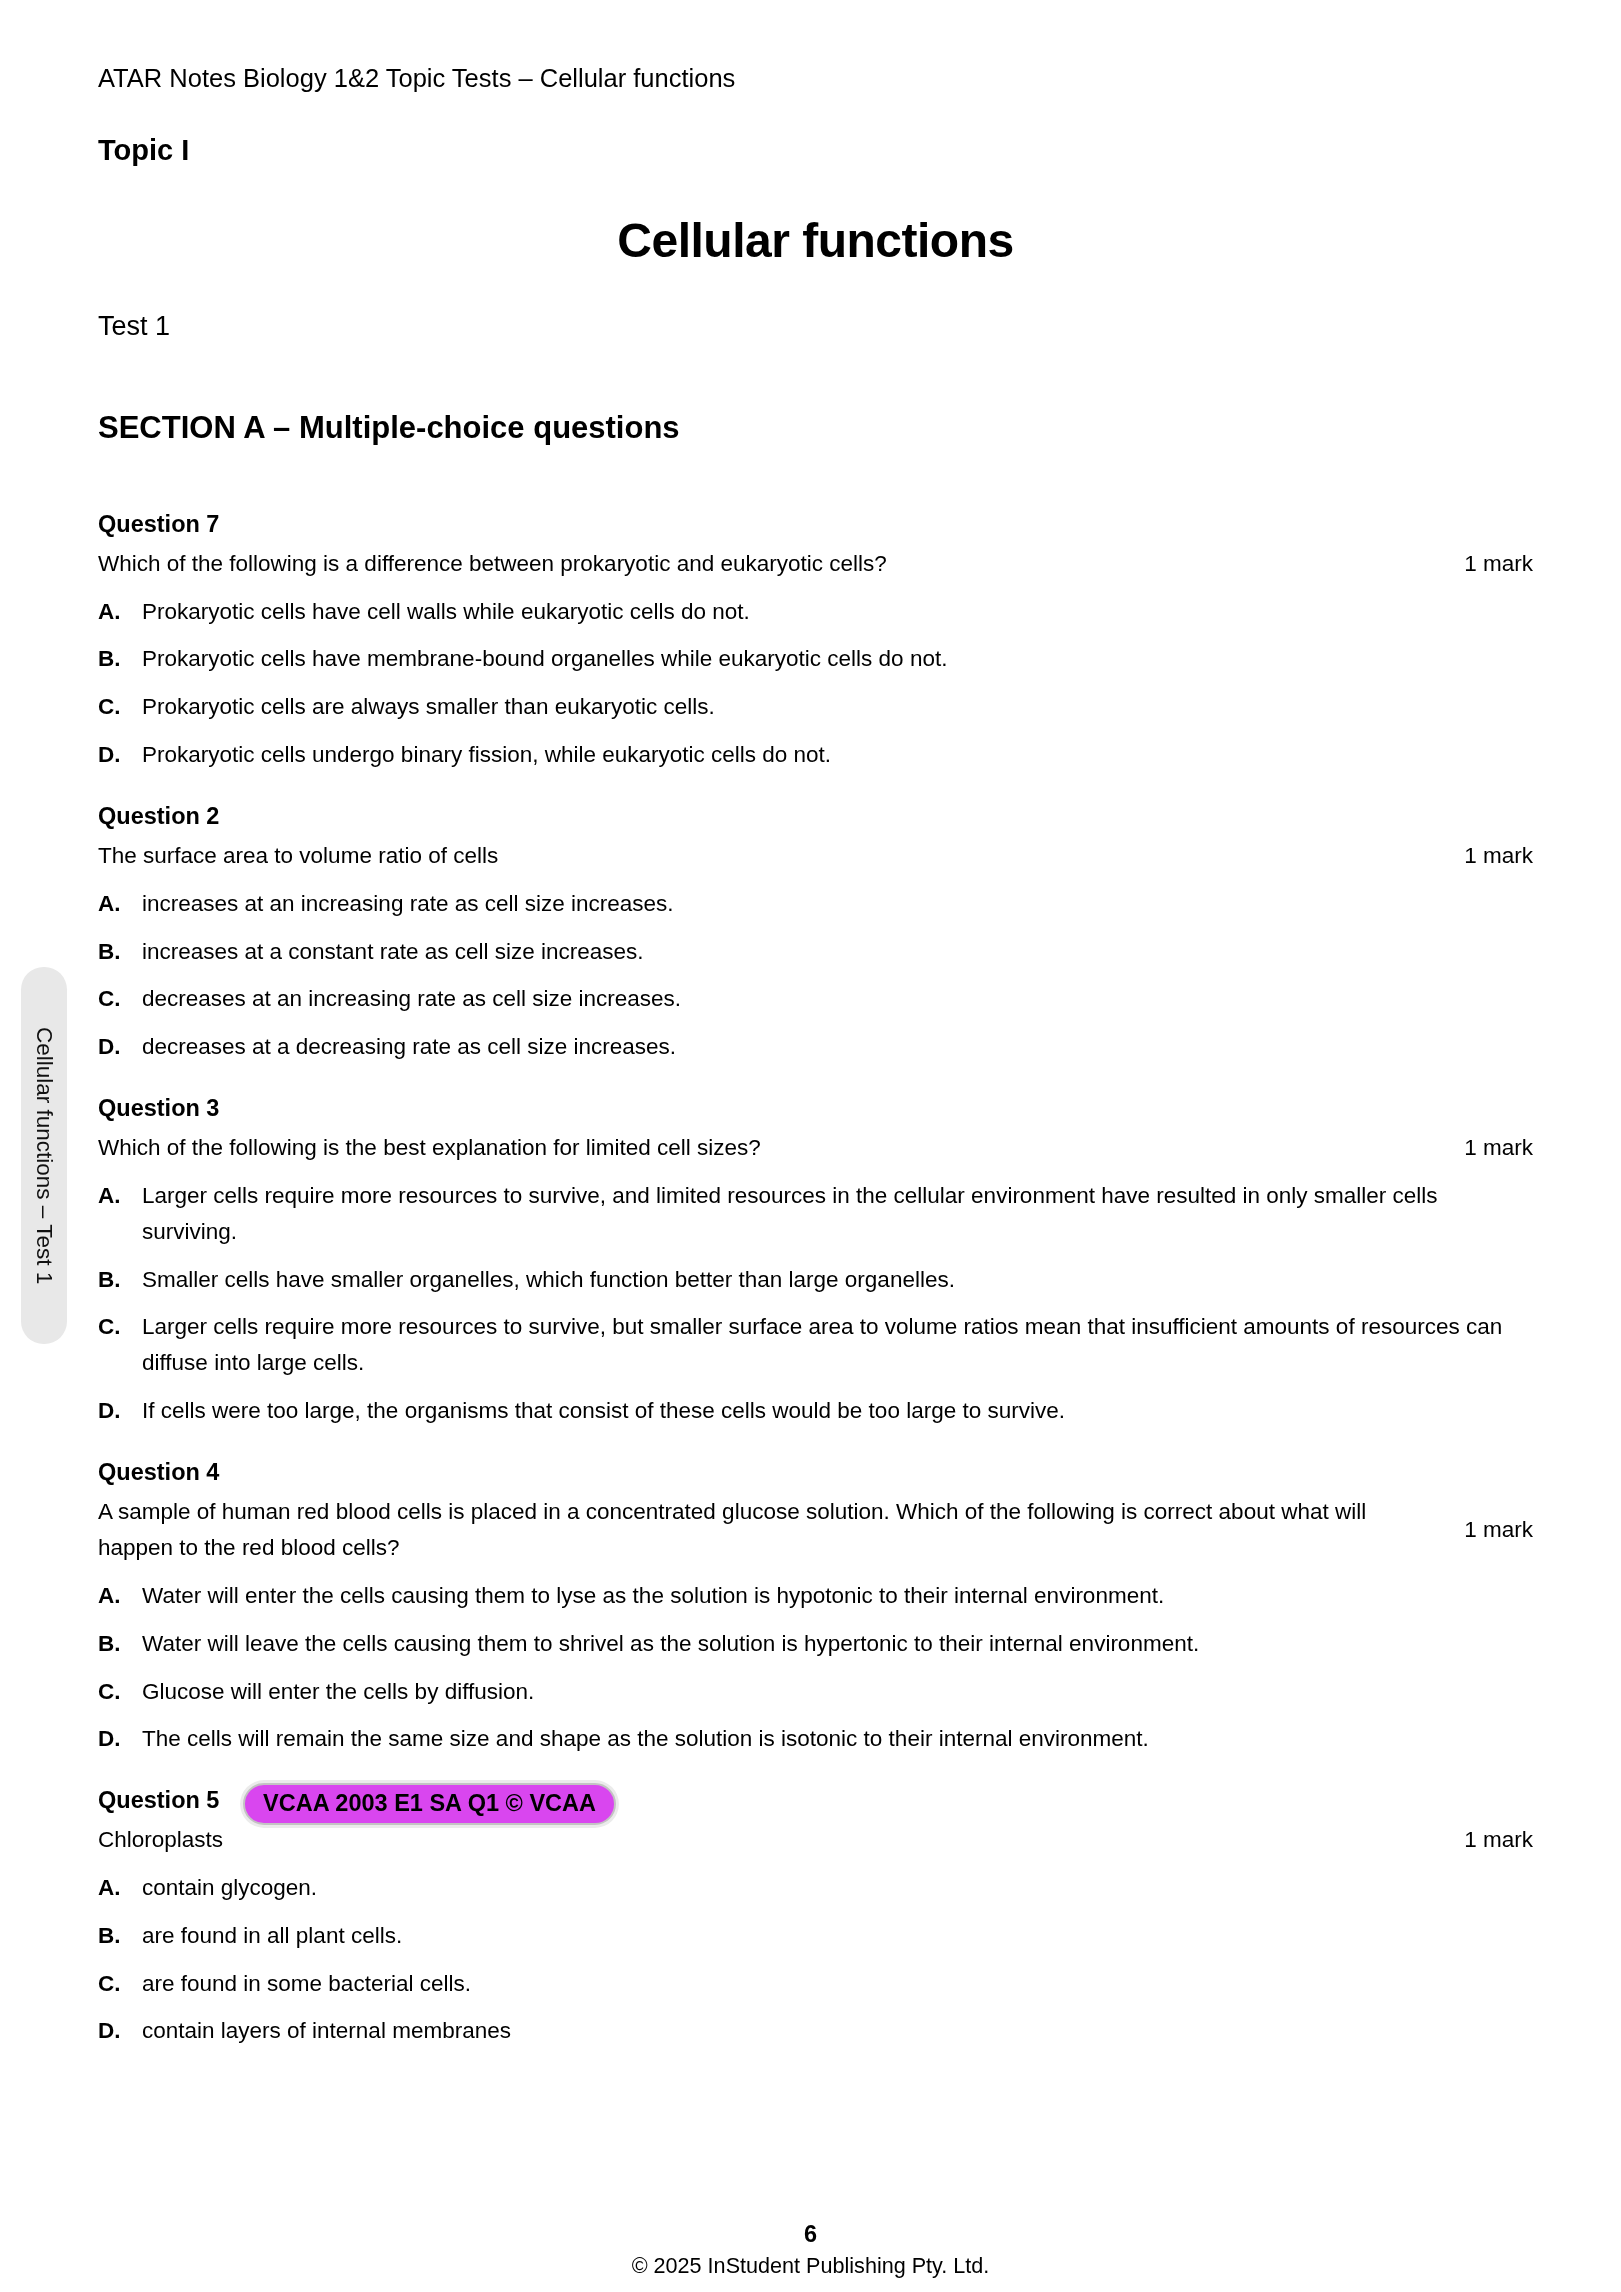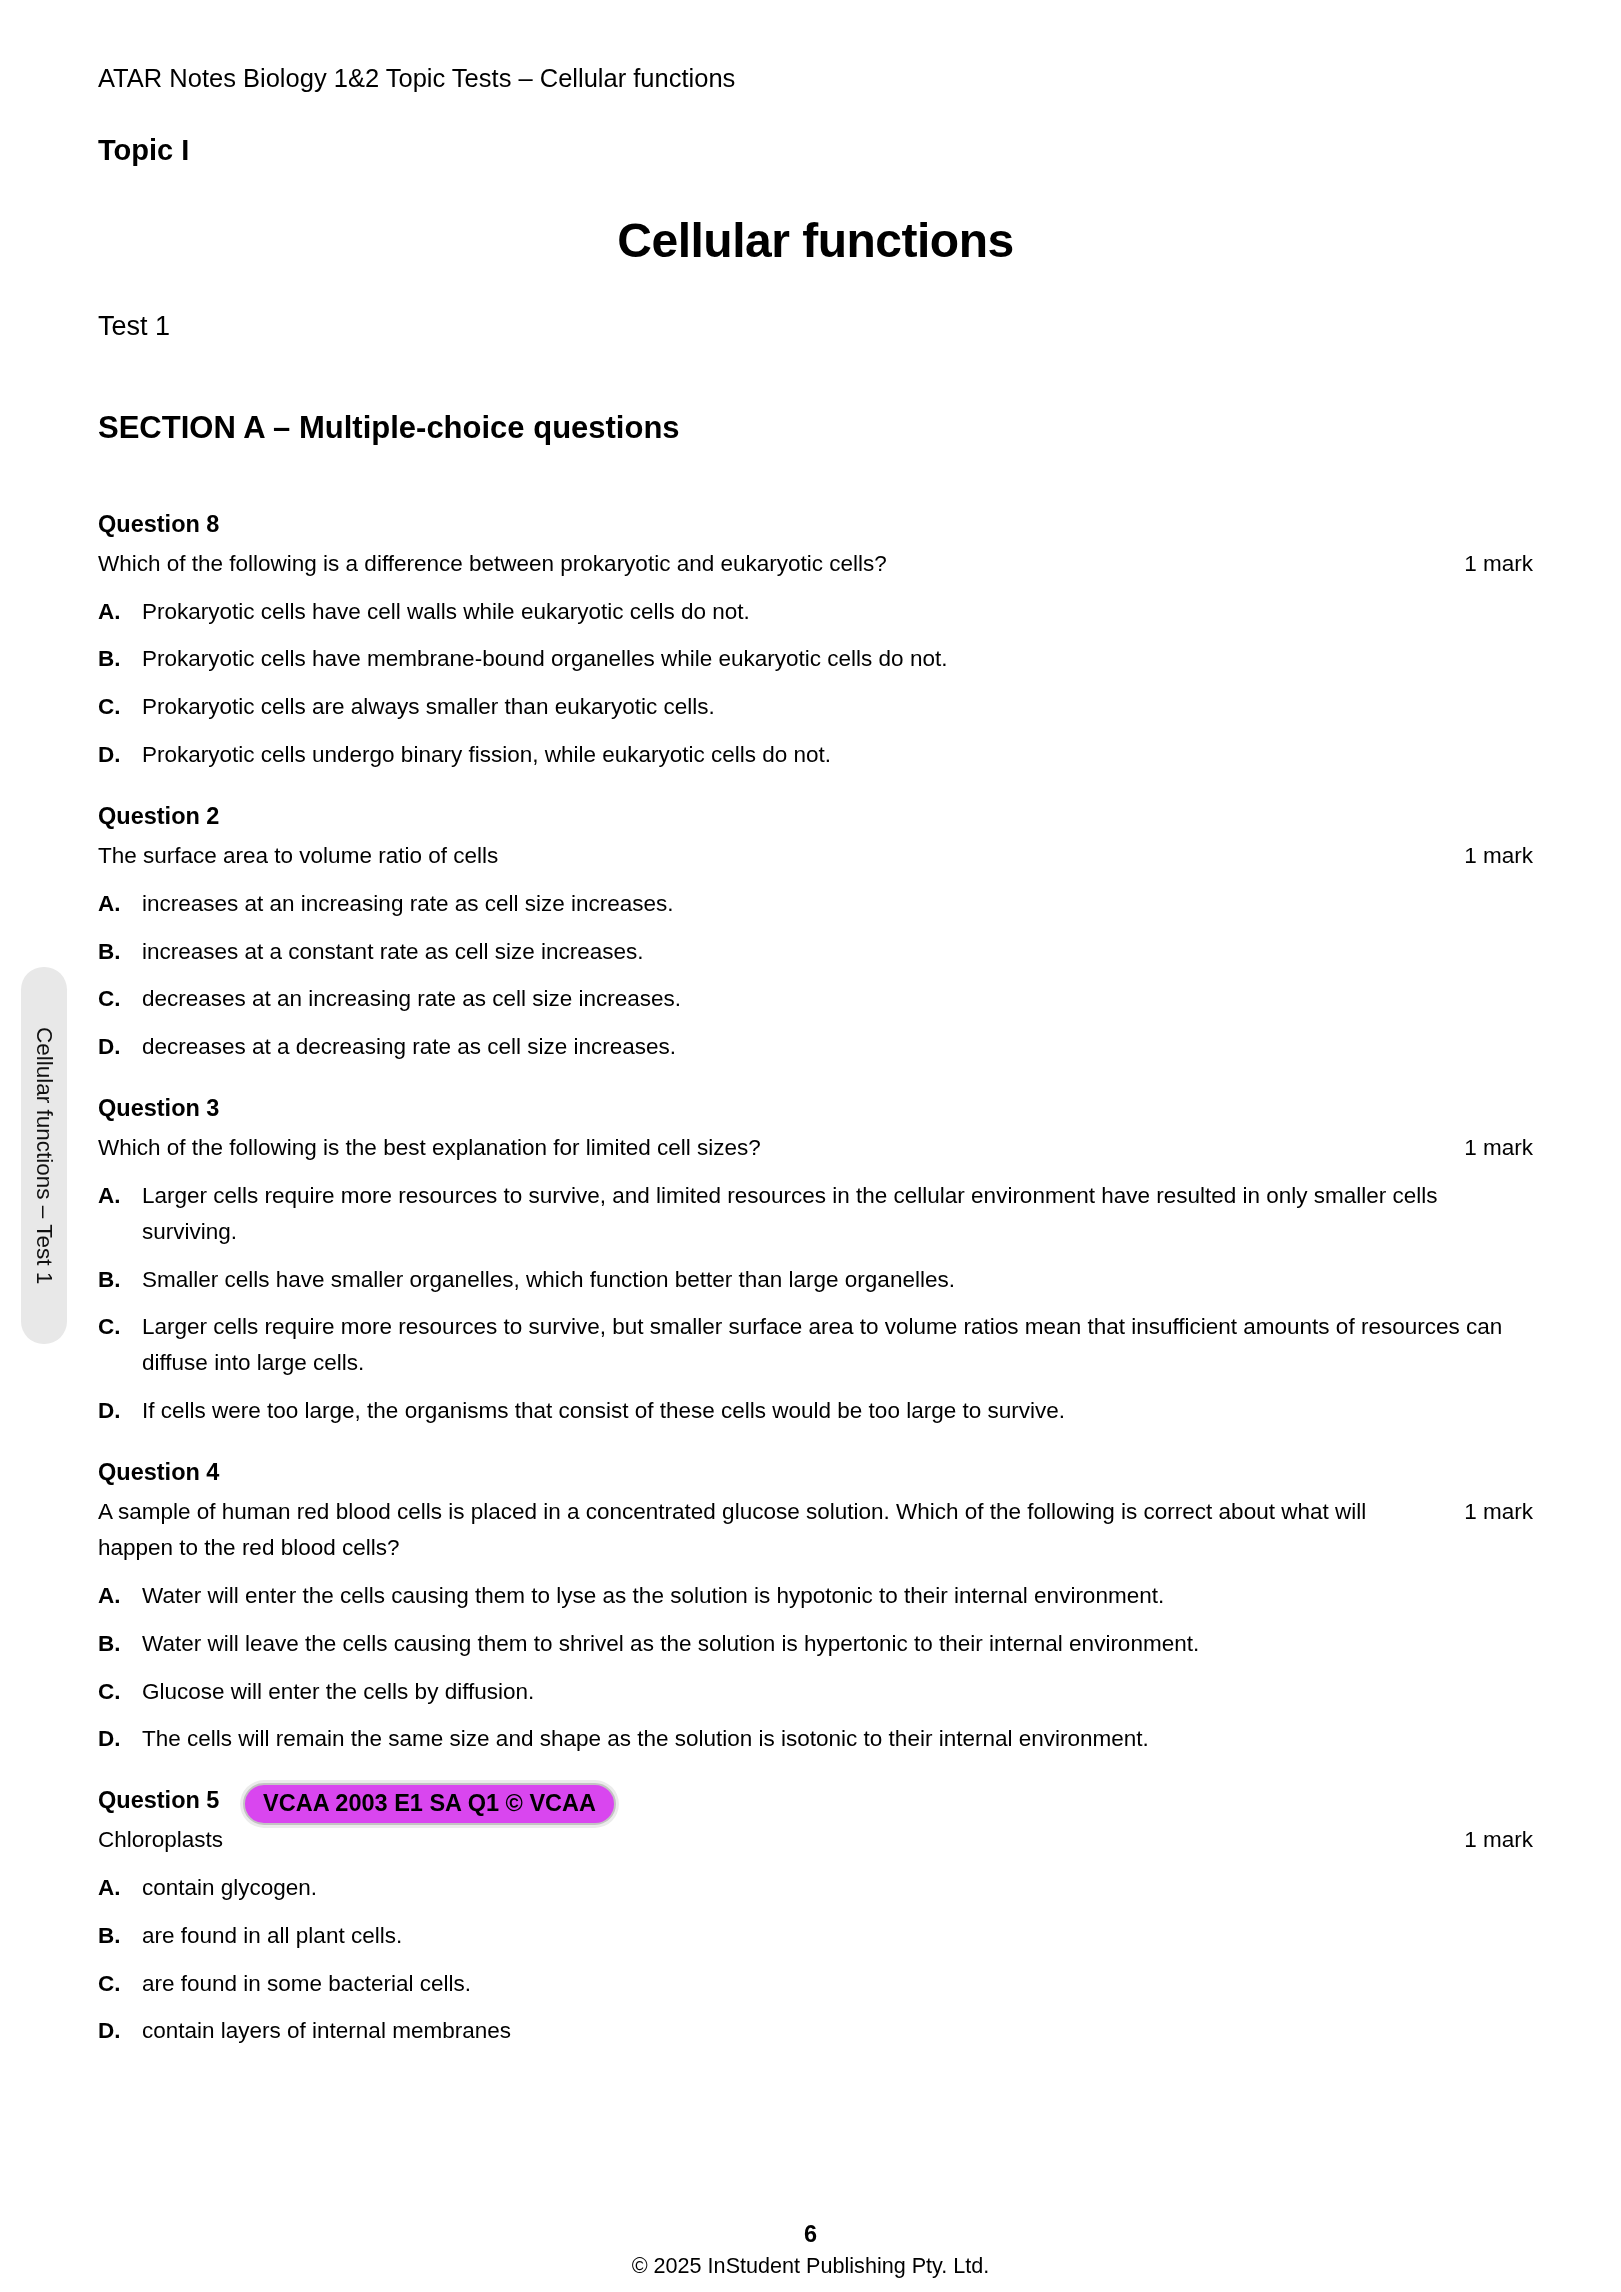--- a/index.html
+++ b/index.html
@@ -64,21 +64,21 @@
     border-radius: 23.5px;
     background: #d946ef;
     font-size: 23.5px;
     font-weight: 700;
     vertical-align: middle;
     white-space: nowrap;
   }
   .stem-row {
     margin-top: 4.9px;
     display: flex;
-    align-items: flex-start;
+    align-items: center;
     gap: 29px;
   }
   .stem {
     margin: 0;
     font-size: 22.5px;
     line-height: 36px;
     flex: 1 1 auto;
     max-width: 1304px;
   }
   .marks {
@@ -149,21 +149,21 @@
   <div class="topic-label">Topic I</div>
 
   <div class="doc-title">Cellular functions</div>
 
   <div class="test-label">Test 1</div>
 
   <div class="section-heading">SECTION A – Multiple-choice questions</div>
 
   <section class="question first">
     <div class="q-label-row">
-      <span class="q-label">Question 8</span>
+      <span class="q-label">Question 7</span>
     </div>
     <div class="stem-row">
       <p class="stem">Which of the following is a difference between prokaryotic and eukaryotic cells?</p>
       <span class="marks">1 mark</span>
     </div>
     <div class="options">
       <div class="option">
         <span class="opt-letter">A.</span>
         <span class="opt-text">Prokaryotic cells have cell walls while eukaryotic cells do not.</span>
       </div>

